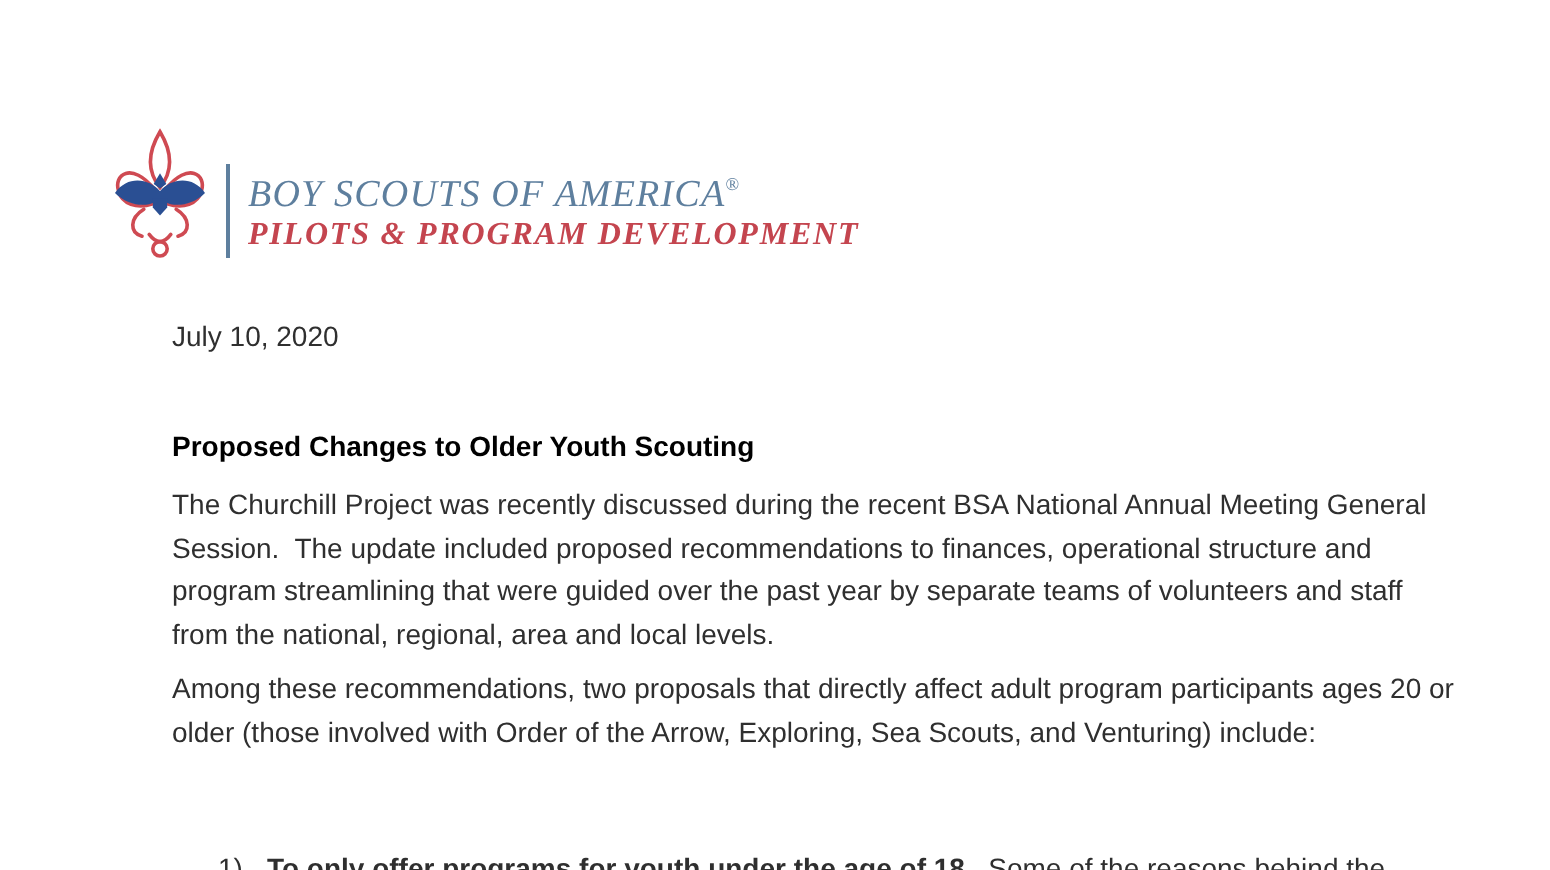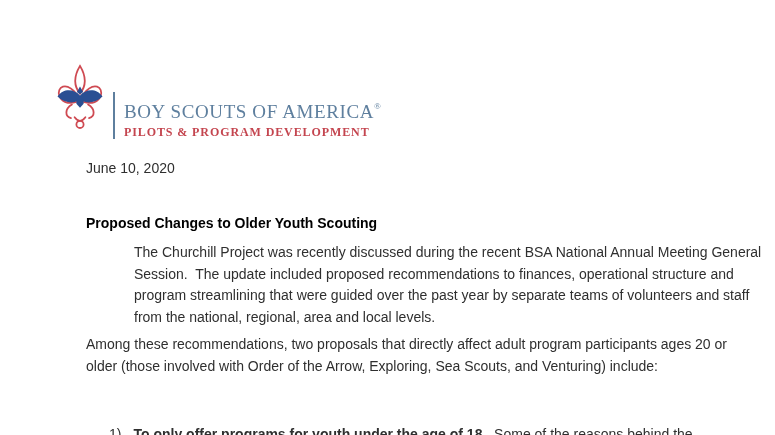--- a/index.html
+++ b/index.html
@@ -8,56 +8,56 @@
     width:775px;height:435px;
     background:#ffffff;
     overflow:hidden;
     font-family:"Liberation Sans", sans-serif;
     color:#2f2f2f;
   }
 
   
   .logo-block{
     position:absolute;left:53px;top:63px;
-    display:flex;align-items:flex-end;
+    display:flex;align-items:center;font-style:italic;
   }
   .emblem{width:54px;height:76px;flex:0 0 auto;}
   .logo-divider{
     width:2px;height:47px;
     background:var(--brand-blue,#5e7f9e);
     margin:8px 9px 0 6px;
   }
   .logo-text{padding-top:10px;}
   .org-name{
     font-family:"Liberation Serif", serif;
     font-size:19px;line-height:21px;
     letter-spacing:0.6px;
     color:var(--brand-blue,#5e7f9e);
     white-space:nowrap;
   }
   .org-name .reg{font-size:9px;vertical-align:top;line-height:10px;}
   .division{
     font-family:"Liberation Serif", serif;
     font-weight:bold;
-    font-size:12px;line-height:14px;
+    font-size:16px;line-height:14px;
     letter-spacing:0.9px;
     color:var(--brand-red,#c4454f);
     margin-top:3px;
     white-space:nowrap;
   }
 
   
   .txt{
     position:absolute;left:86px;
     font-size:14px;line-height:21.5px;
     white-space:pre-wrap;
   }
   .date{top:158px;}
   .doc-title{top:213px;font-weight:bold;color:#000000;}
-  .para1{top:242px;margin-left:48px;}
+  .para1{top:242px;}
   .para2{top:334px;}
   .list-item{top:381px;}
   .li-first{white-space:pre;}
   .li-number{padding-left:23px;}
   .li-gap{display:inline-block;width:12px;}
   .li-emph{
     font-weight:bold;
     text-decoration:underline;
     text-decoration-thickness:1.5px;
     text-underline-offset:2.5px;
@@ -87,21 +87,21 @@
       <path class="e-blue" d="M30 26 l3.5 6 -3.5 2.5 -3.5 -2.5 Z"></path>
       <path class="e-blue" d="M26 40 h8 v5 l-4 4.5 -4 -4.5 Z"></path>
     </svg>
     <div class="logo-divider"></div>
     <div class="logo-text">
       <div class="org-name"><span>BOY SCOUTS OF AMERICA</span><span class="reg">®</span></div>
       <div class="division">PILOTS &amp; PROGRAM DEVELOPMENT</div>
     </div>
   </div>
 
-  <div class="txt date">June 10, 2020</div>
+  <div class="txt date">July 10, 2020</div>
 
   <div class="txt doc-title">Proposed Changes to Older Youth Scouting</div>
 
   <div class="txt para1">The Churchill Project was recently discussed during the recent BSA National Annual Meeting General
 Session.  The update included proposed recommendations to finances, operational structure and
 program streamlining that were guided over the past year by separate teams of volunteers and staff
 from the national, regional, area and local levels.</div>
 
   <div class="txt para2">Among these recommendations, two proposals that directly affect adult program participants ages 20 or
 older (those involved with Order of the Arrow, Exploring, Sea Scouts, and Venturing) include:</div>

